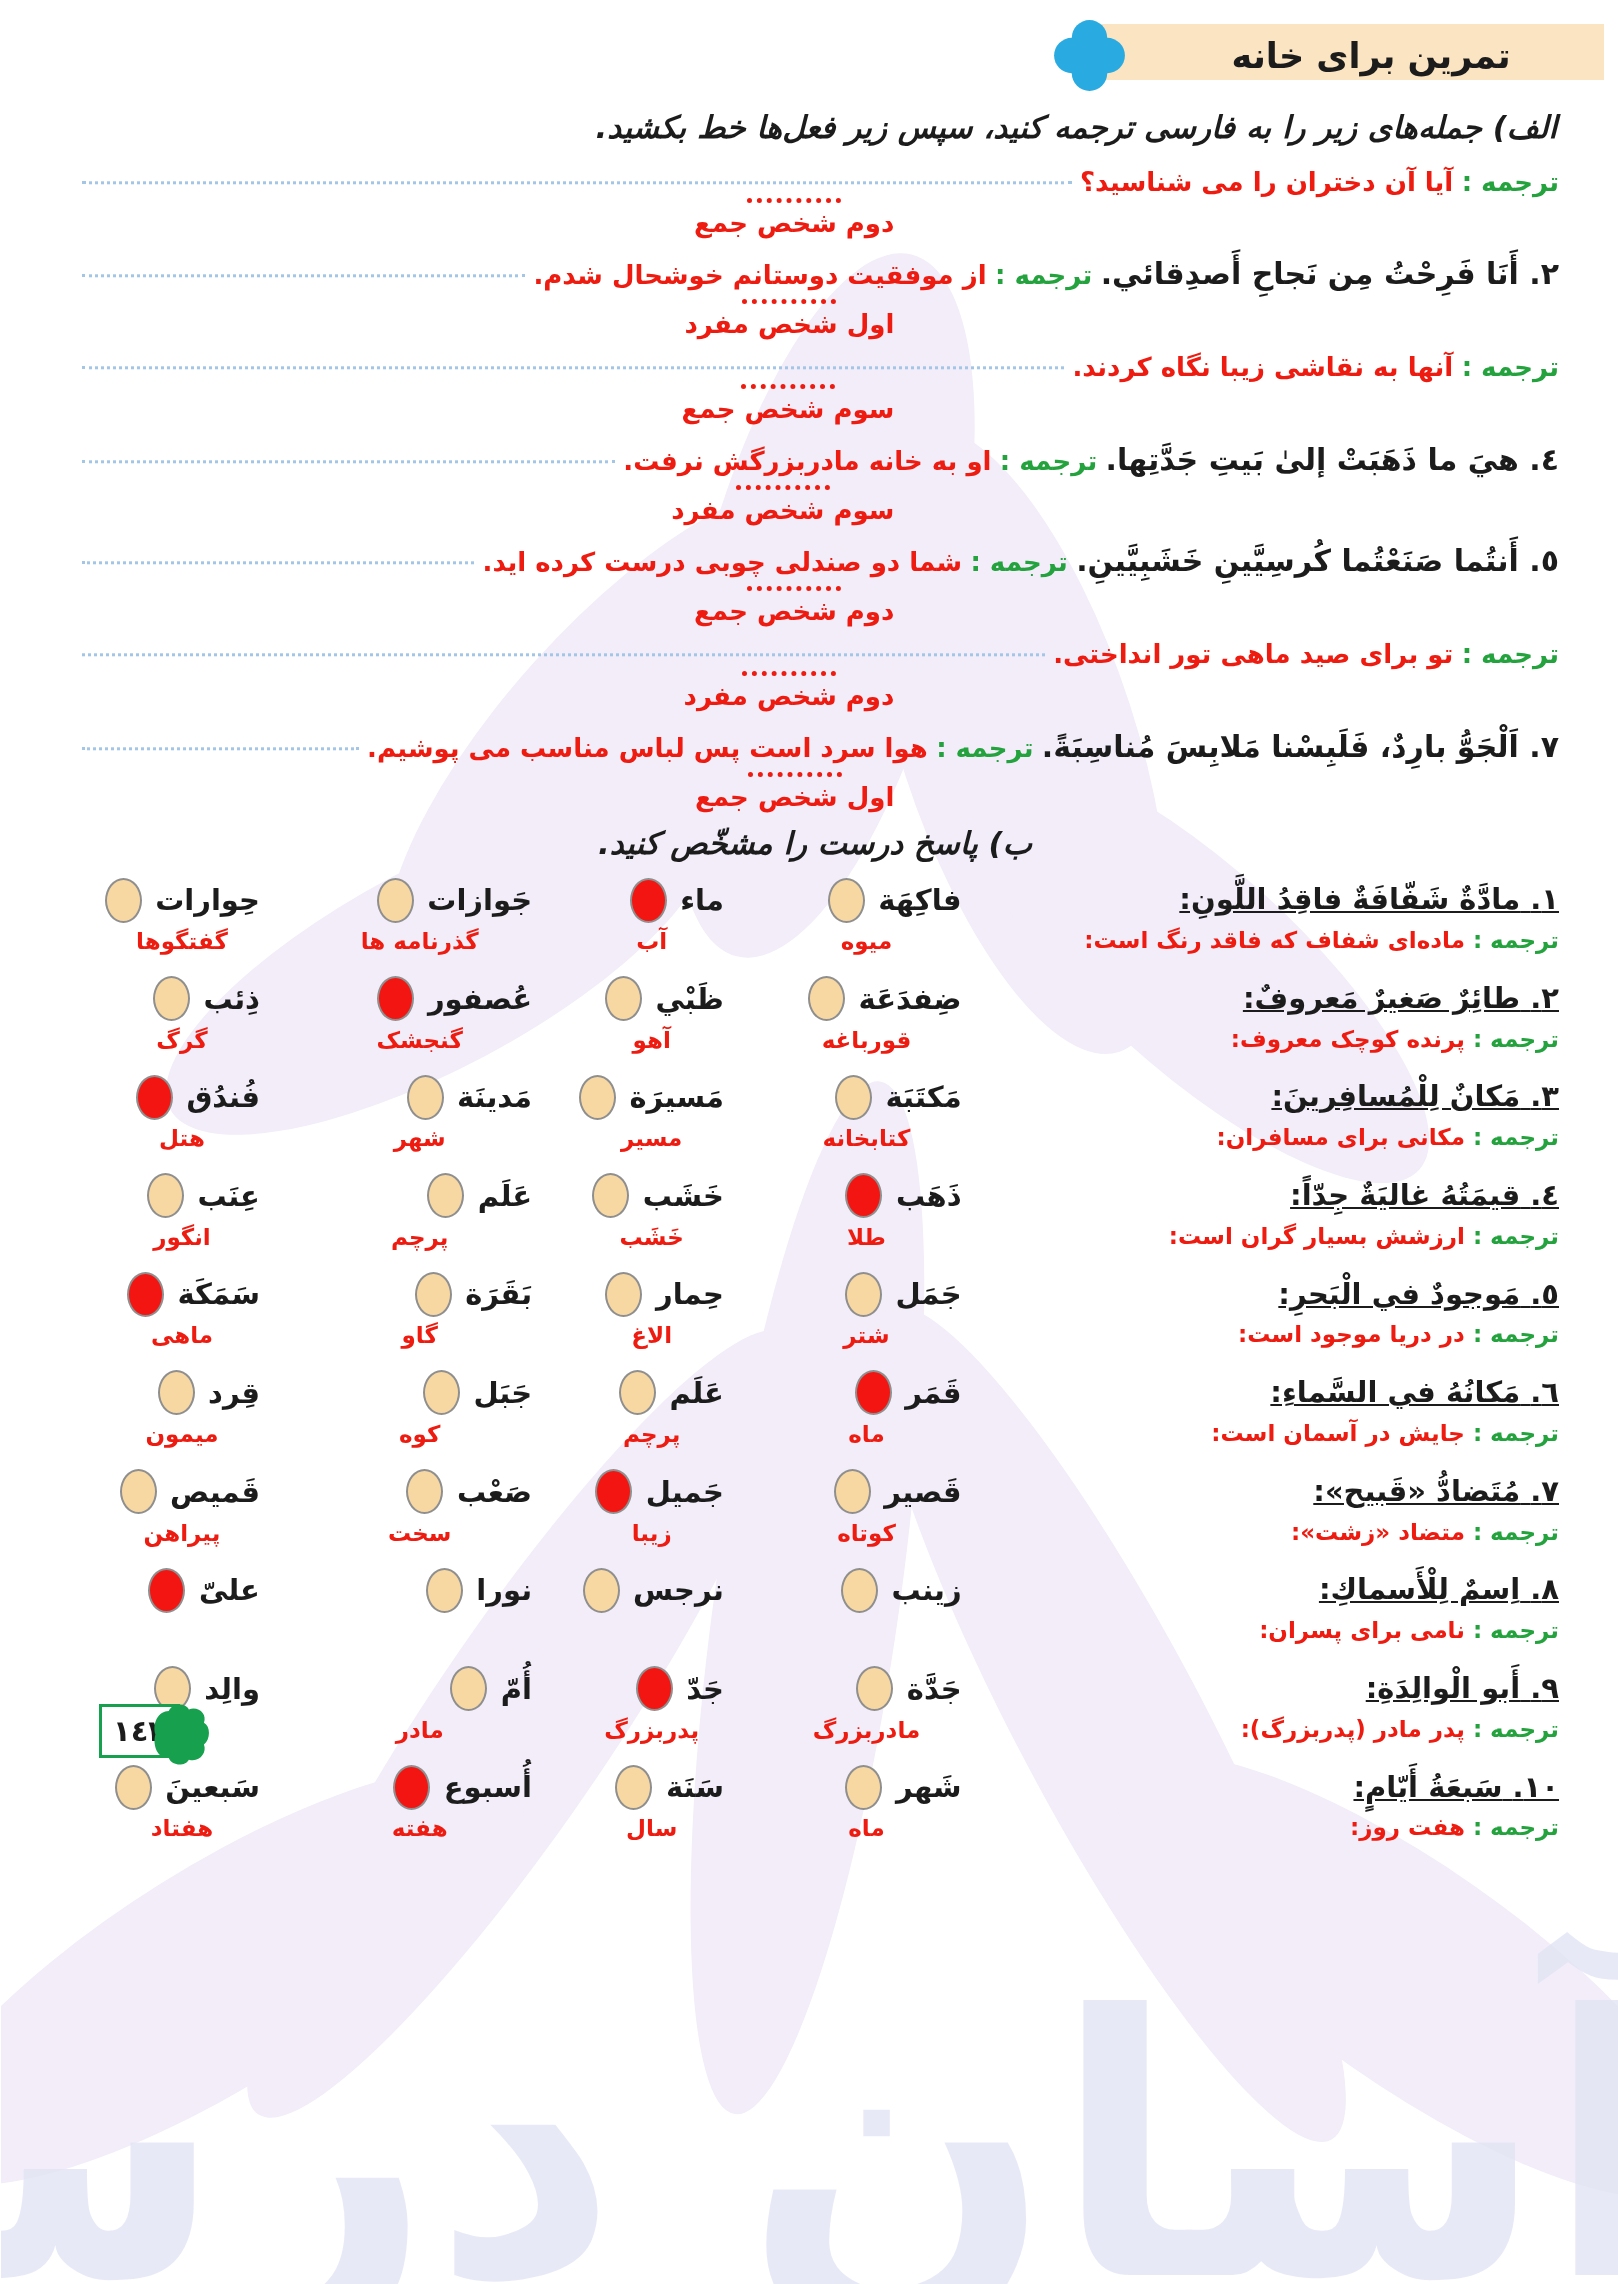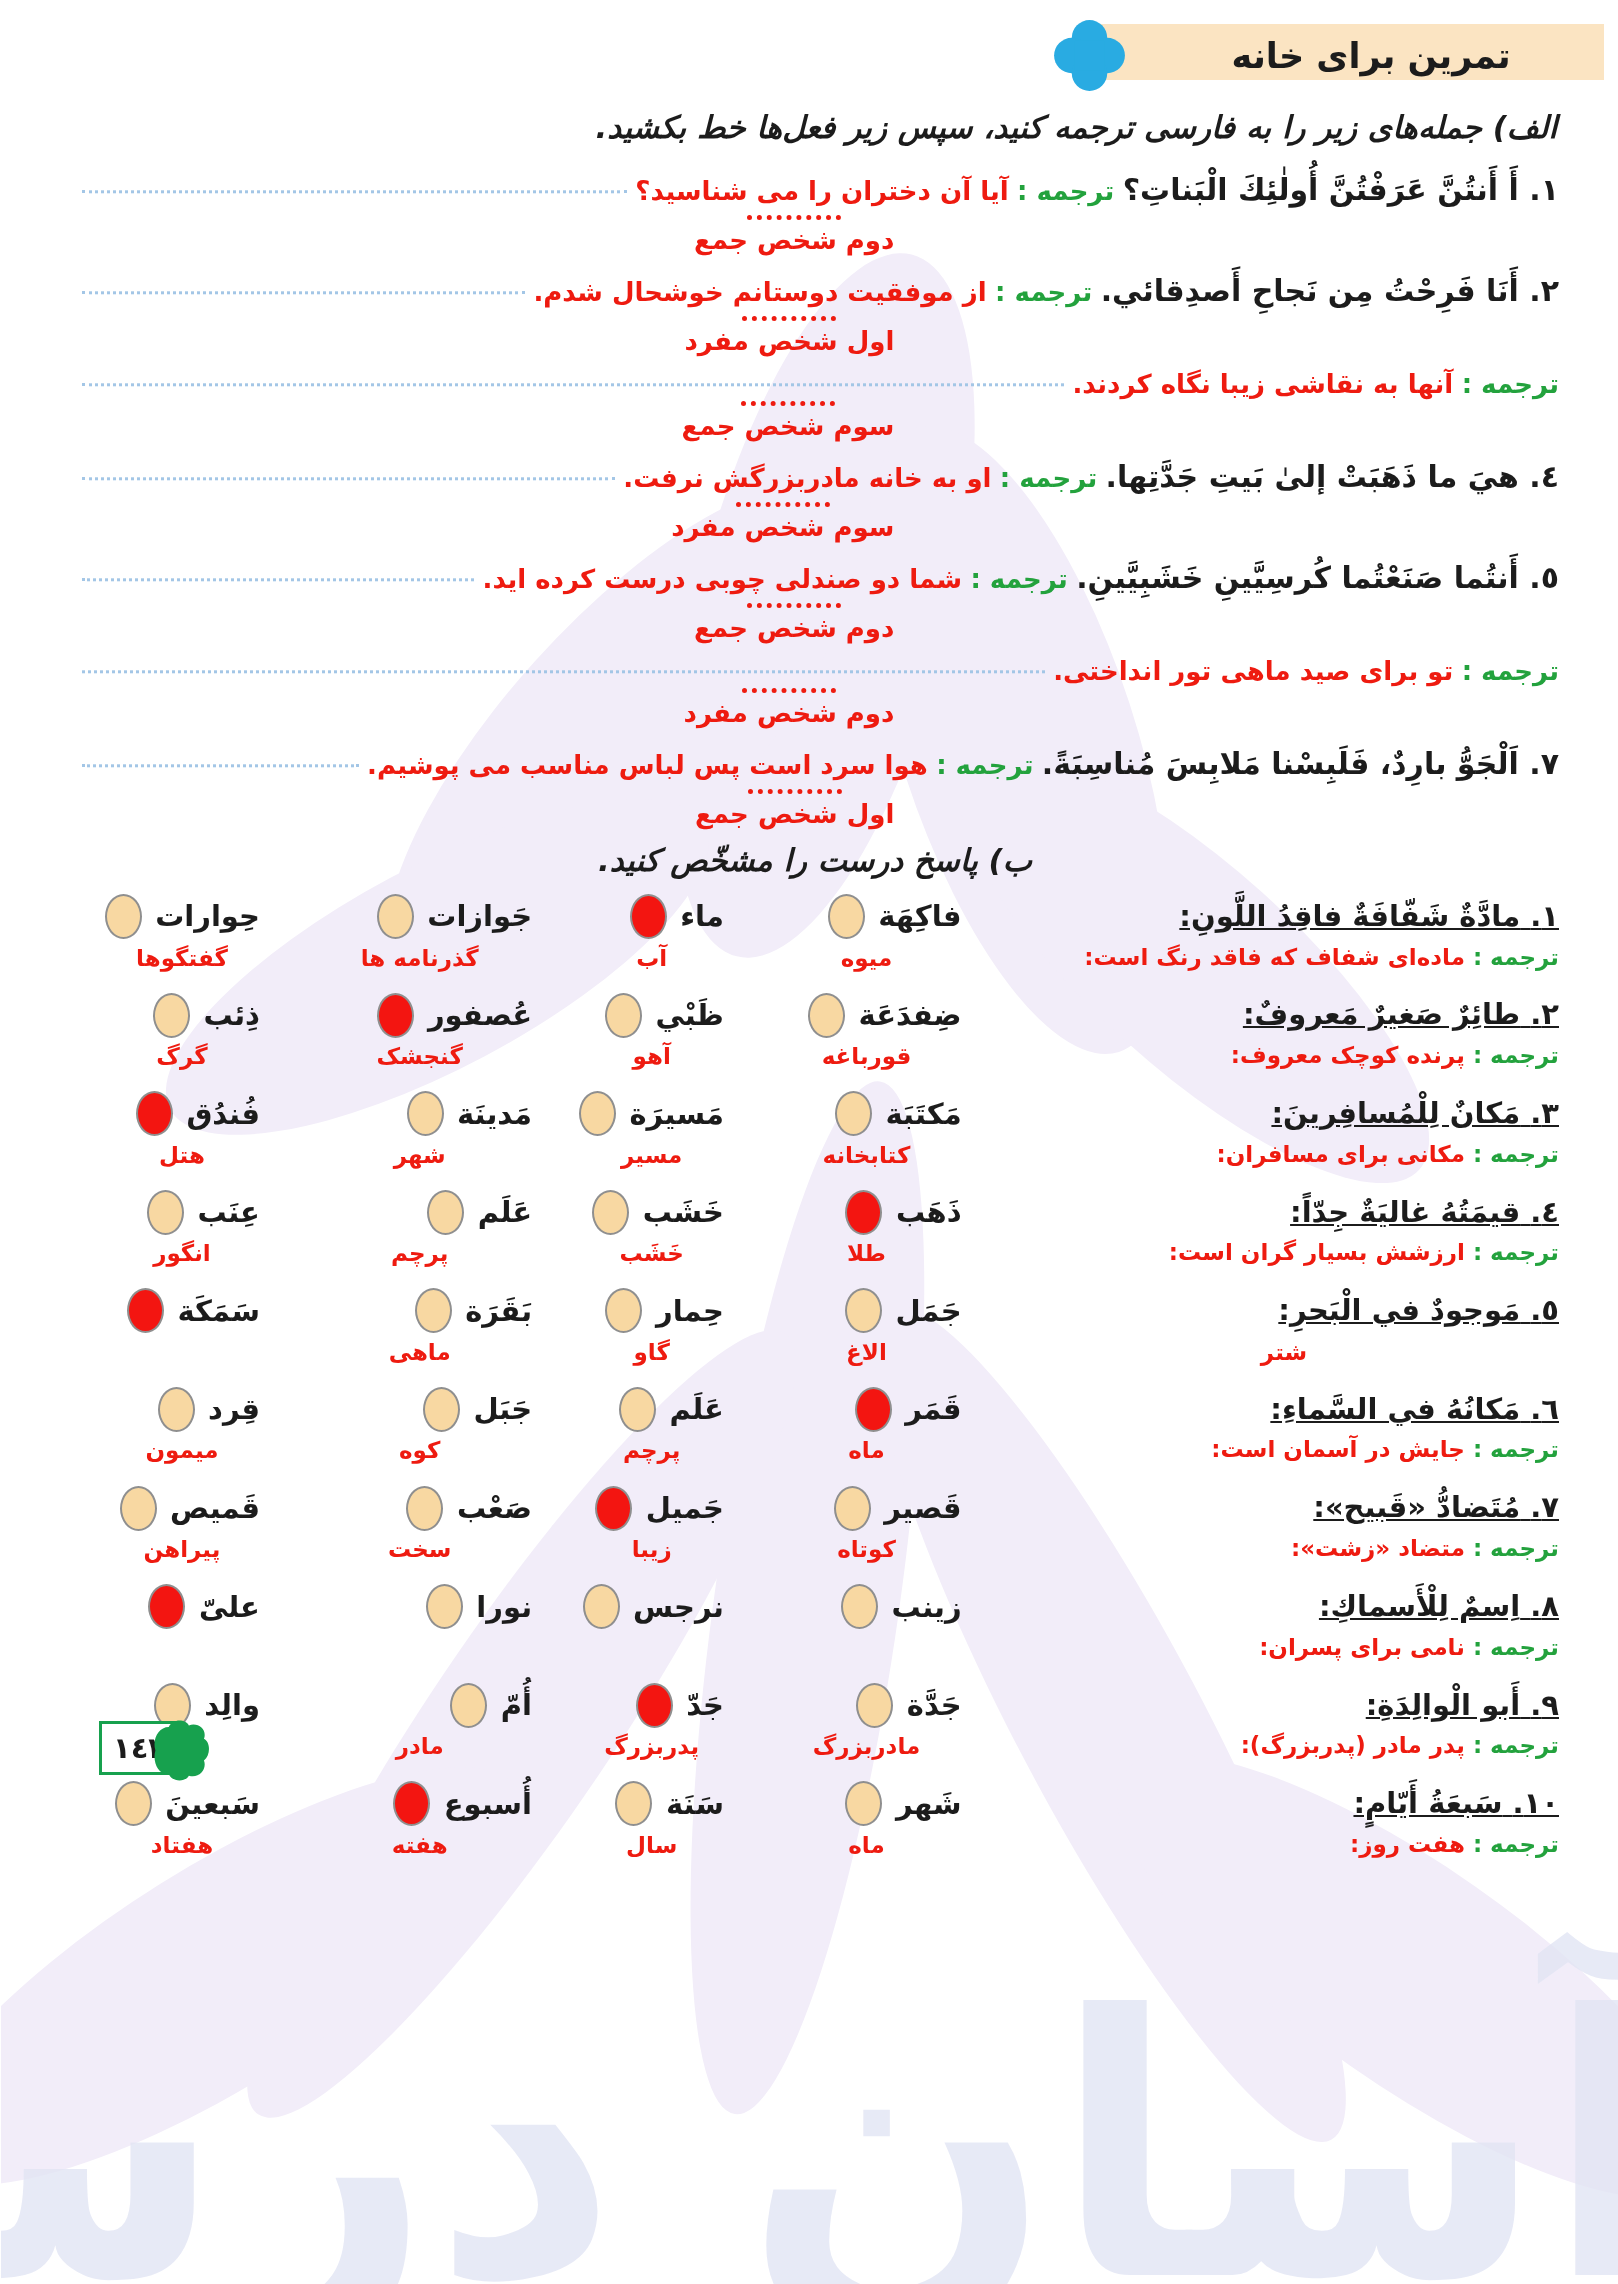--- a/index.html
+++ b/index.html
@@ -120,21 +120,20 @@
         <rect x="30" y="30" width="40" height="40"></rect>
       </g>
     </svg>
   </div>
 
   <div class="instr">الف) جمله‌های زیر را به فارسی ترجمه کنید، سپس زیر فعل‌ها خط بکشید.</div>
 
   <div class="sentences">
   <div class="sent">
     <div class="sent-line">
-      <span class="arabic"><span>١.</span> <span>أَ أَنتُنَّ عَرَفْتُنَّ أُولٰئِكَ الْبَناتِ؟</span></span>
       <span class="green">ترجمه :</span>
       <span class="red-tr">آیا آن دختران را می شناسید؟</span>
       <span class="leader"></span>
     </div>
     <div class="person-block">
       <div class="red-dots"></div>
       <div class="person">دوم شخص جمع</div>
     </div>
   </div>
 
@@ -384,20 +383,21 @@
     <span class="opt-label">بَقَرَة</span>
     <span class="circle"></span>
   </div>
 
   <div class="opt">
     <span class="opt-label">سَمَكَة</span>
     <span class="circle correct"></span>
   </div>
 </div>
     <div class="g-row">
+      <div class="q-tr"><span class="green">ترجمه :</span> <span class="red-tr">در دریا موجود است:</span></div>
 
   <div class="gloss">شتر</div>
 
   <div class="gloss">الاغ</div>
 
   <div class="gloss">گاو</div>
 
   <div class="gloss">ماهی</div>
 </div>
   </div>

